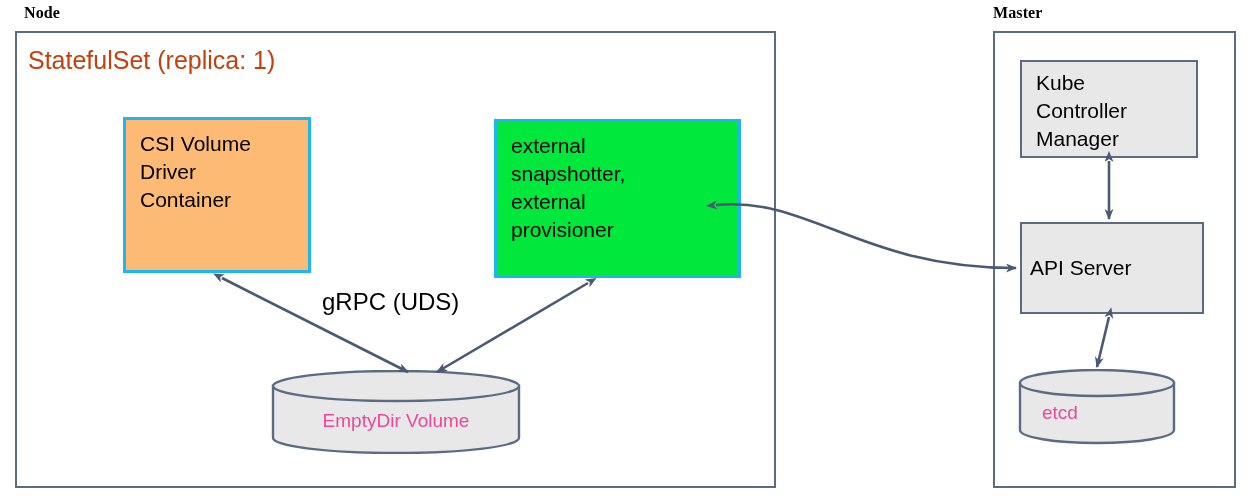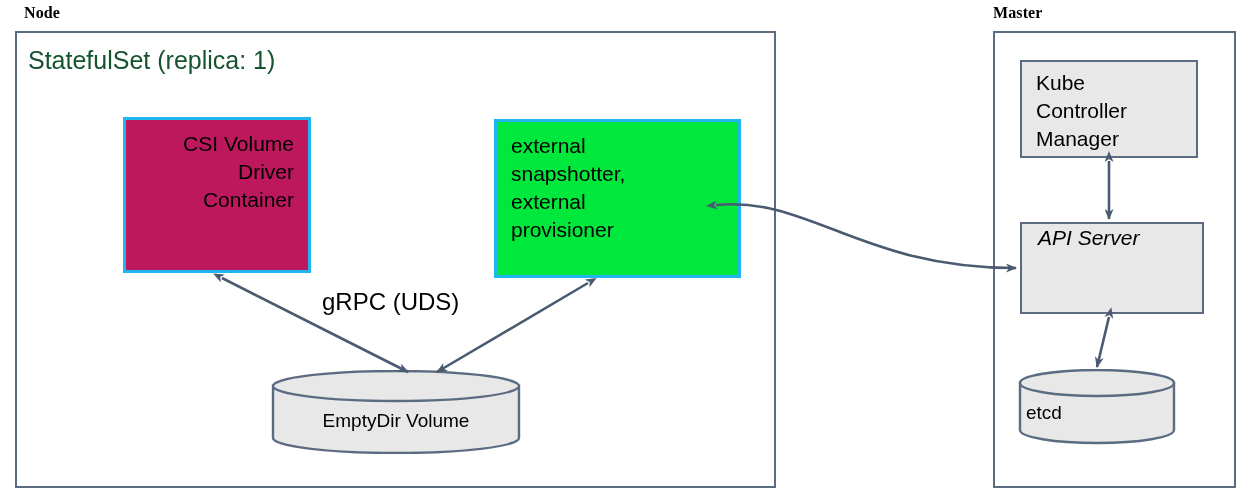--- a/index.html
+++ b/index.html
@@ -34,74 +34,74 @@
     position: absolute;
     box-sizing: border-box;
     border: 2px solid #5b6c82;
     background: transparent;
   }
 
   
   .inner-label {
     position: absolute;
     font-size: 25px;
-    color: #14532d;
+    color: #c2410c;
     white-space: nowrap;
     line-height: 1.1;
   }
 
   
   .proc-box {
     position: absolute;
     box-sizing: border-box;
     border: 3px solid #1fb6f0;
     display: block;
     padding: 10px 14px 0 14px;
   }
   .proc-box .proc-text {
     font-size: 21px;
     line-height: 1.33;
     color: #000000;
     white-space: pre-line;
   }
-  .proc-box.orange { background: #be185d; text-align: right; }
+  .proc-box.orange { background: #fdba74; }
   .proc-box.green  { background: #00e83c; }
 
   
   .grey-box {
     position: absolute;
     box-sizing: border-box;
     border: 2px solid #5b6c82;
     background: #e8e8e8;
     padding: 7px 14px 0 14px;
   }
   .grey-box .grey-text {
     font-size: 21px;
     line-height: 1.33;
     color: #000000;
     white-space: pre-line;
   }
   .grey-box.centered {
     display: flex;
-    padding: 0 0 0 16px;
-    font-style: italic;
+    align-items: center;
+    padding: 0 0 0 8px;
   }
 
   
   .cyl {
     position: absolute;
   }
   .cyl svg { display: block; }
   .cyl-label {
     position: absolute;
     left: 0;
     width: 100%;
     text-align: center;
     font-size: 19px;
-    color: #000000;
+    color: #ec4899;
     white-space: nowrap;
   }
 
   
   .edge-label {
     position: absolute;
     font-size: 24px;
     color: #000000;
     white-space: nowrap;
   }
@@ -166,21 +166,21 @@
 
   <div class="grey-box centered" style="left:1020px; top:222px; width:184px; height:92px;">
     <div class="grey-text">API Server</div>
   </div>
 
   <div class="cyl" style="left:1018px; top:369px; width:158px; height:76px;">
     <svg width="158" height="76" viewBox="0 0 158 76">
       <path d="M2,14 L2,61 A77,13 0 0 0 156,61 L156,14 Z" fill="#e8e8e8" stroke="#5b6c82" stroke-width="2.4"></path>
       <ellipse cx="79" cy="14" rx="77" ry="13" fill="#e8e8e8" stroke="#5b6c82" stroke-width="2.4"></ellipse>
     </svg>
-    <div class="cyl-label" style="top:33px; text-align:left; padding-left:8px;">etcd</div>
+    <div class="cyl-label" style="top:33px; text-align:left; padding-left:24px;">etcd</div>
   </div>
 
   <svg id="arrows">
     <defs>
       <marker id="ah" markerWidth="11" markerHeight="9" refX="10" refY="4.5" orient="auto" markerUnits="userSpaceOnUse">
         <path d="M0,0 L11,4.5 L0,9 L3,4.5 Z" fill="#4a5a70"></path>
       </marker>
       <marker id="ah-start" markerWidth="11" markerHeight="9" refX="1" refY="4.5" orient="auto-start-reverse" markerUnits="userSpaceOnUse">
         <path d="M0,0 L11,4.5 L0,9 L3,4.5 Z" fill="#4a5a70"></path>
       </marker>

